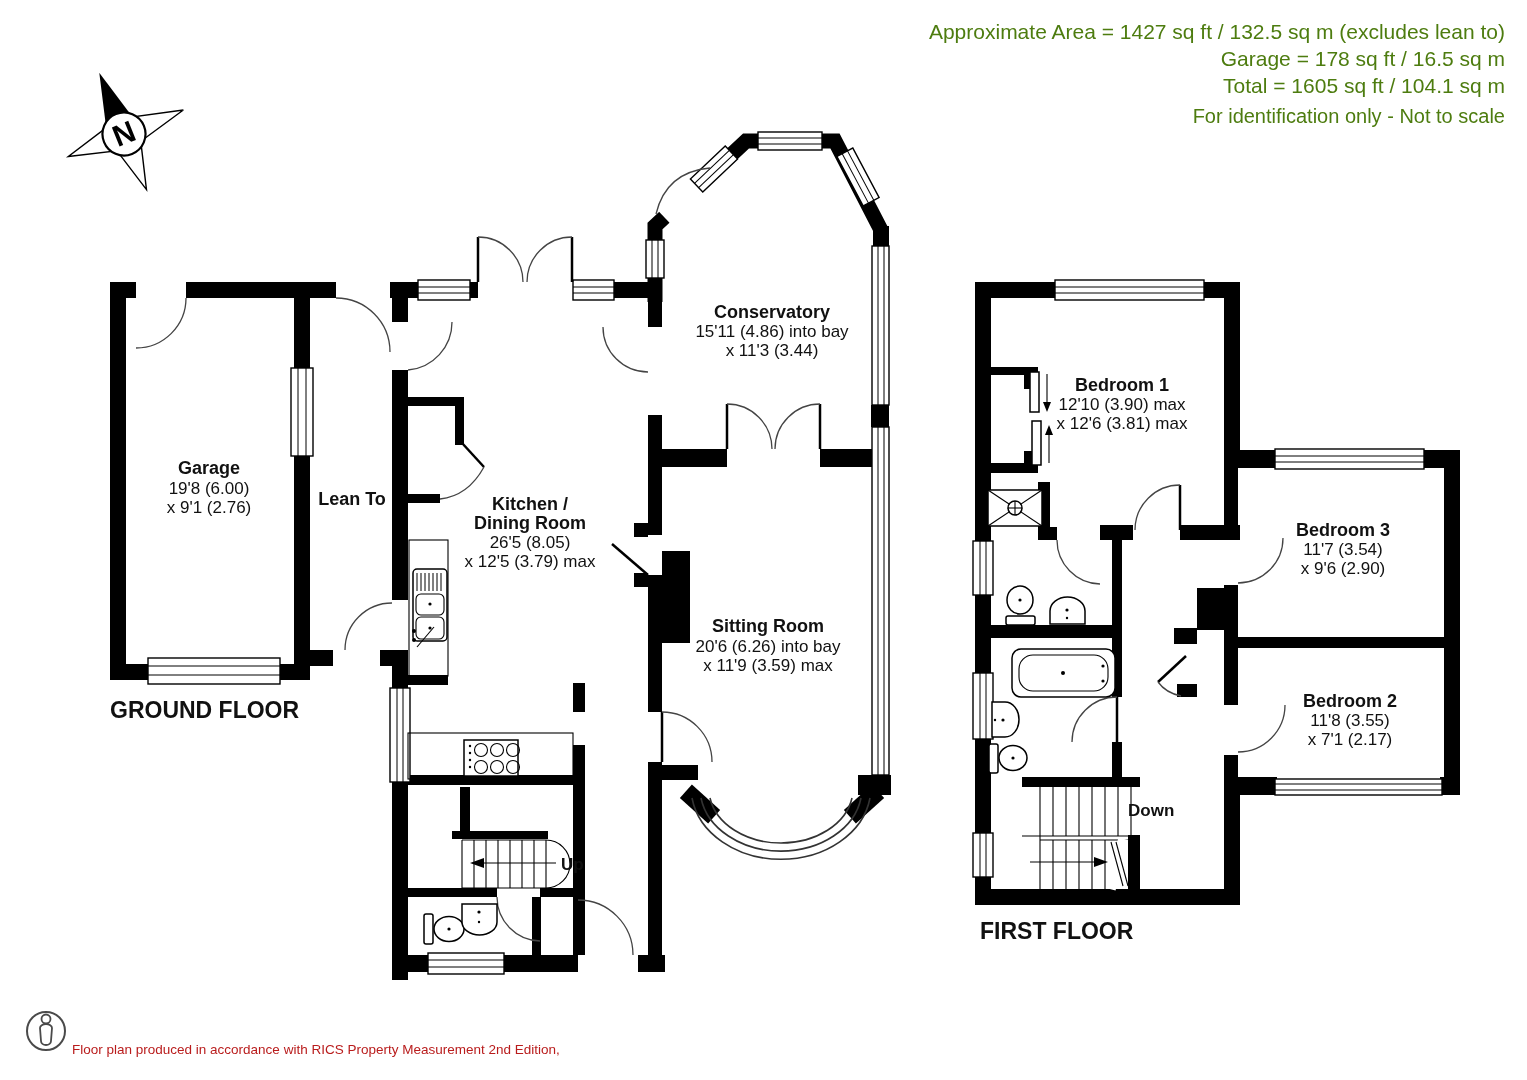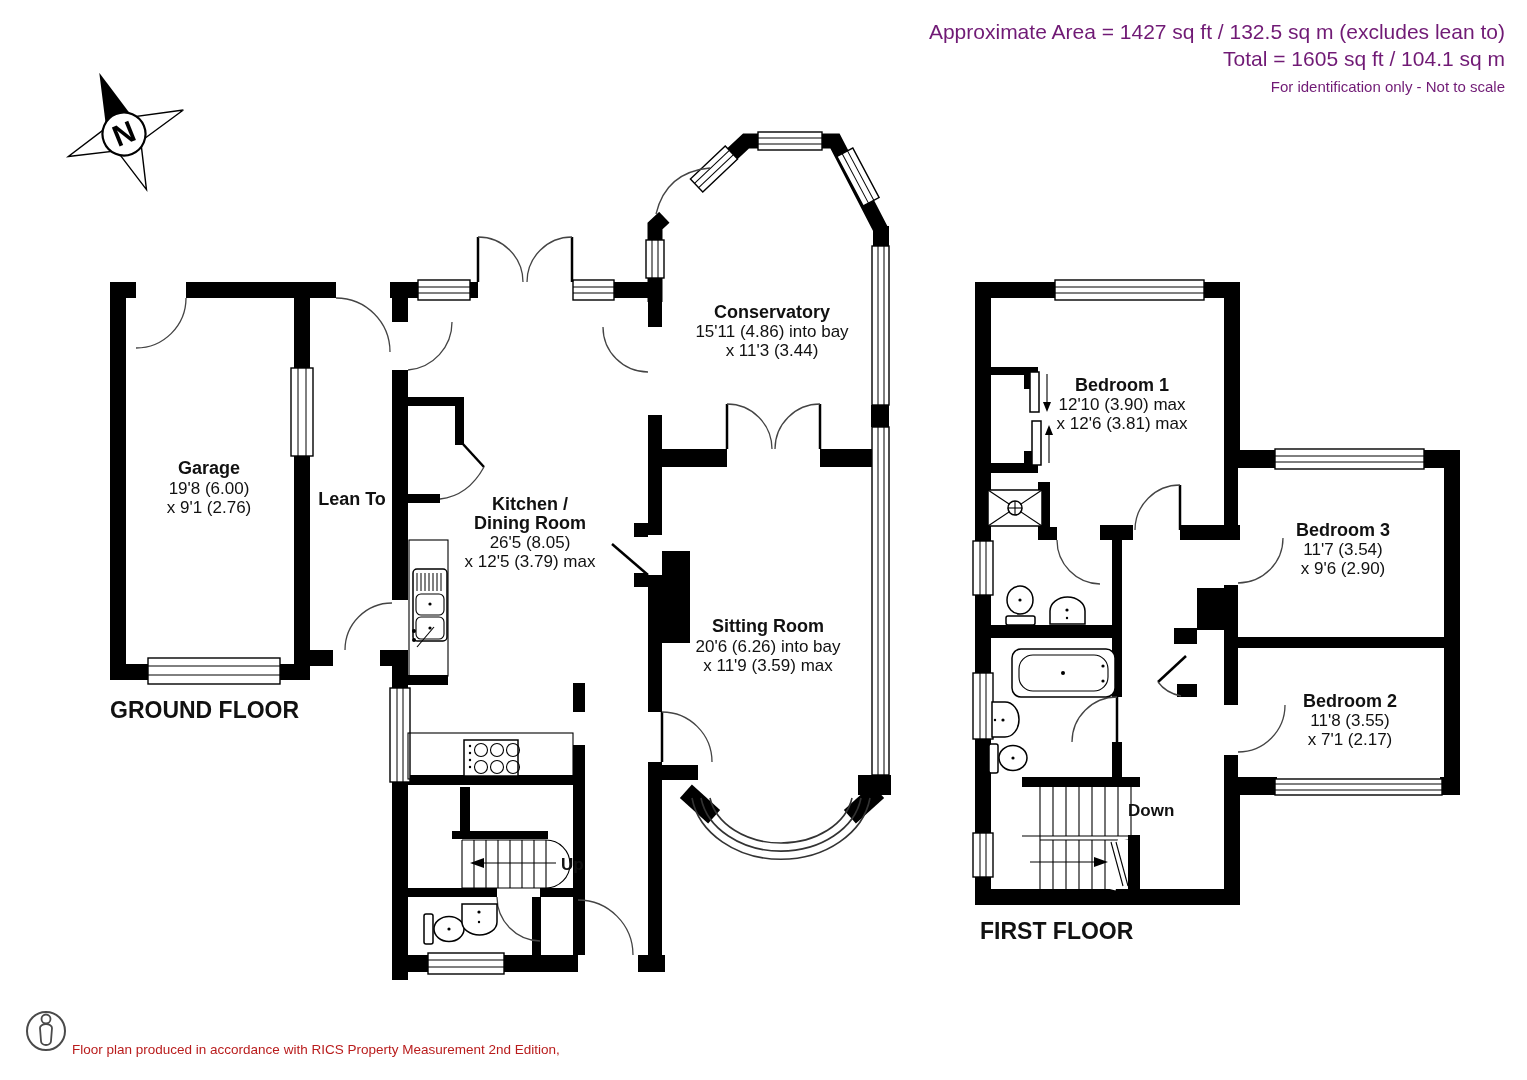--- a/index.html
+++ b/index.html
@@ -11,33 +11,34 @@
   .floor-title{font:bold 23px "Liberation Sans",sans-serif;fill:#111;}
   .stair-lbl{font:bold 17px "Liberation Sans",sans-serif;fill:#111;}
   .wall{fill:#000;}
   .arc{fill:none;stroke:#444;stroke-width:1.3;}
   .leaf{stroke:#000;stroke-width:2.5;}
   .fix{fill:#fff;stroke:#000;stroke-width:1.5;}
   .fixthin{fill:none;stroke:#000;stroke-width:1.1;}
   .win{fill:#fff;stroke:#000;stroke-width:1.4;}
   .winline{stroke:#000;stroke-width:1;}
   .tread{stroke:#000;stroke-width:1.1;}
-  #header-block{position:absolute;top:18px;right:22px;text-align:right;color:#701a75;}
+  #header-block{position:absolute;top:18px;right:22px;text-align:right;color:#4d7c0f;}
   #header-block .big{font-size:21px;line-height:27px;}
-  #header-block .small{font-size:15px;margin-top:6px;}
+  #header-block .small{font-size:20px;margin-top:6px;}
   #footer-block{position:absolute;left:26px;top:1003px;color:#b91c1c;}
   #footer-text{position:absolute;left:46px;top:2px;font-size:13.5px;line-height:18px;white-space:pre-wrap;width:700px;}
 </style>
 </head>
 <body>
 
 <div id="page">
 
   <div id="header-block">
     <div class="big">Approximate Area = 1427 sq ft / 132.5 sq m (excludes lean to)</div>
+    <div class="big">Garage = 178 sq ft / 16.5 sq m</div>
     <div class="big">Total = 1605 sq ft / 104.1 sq m</div>
     <div class="small">For identification only - Not to scale</div>
   </div>
 
   <svg id="plan-svg" width="1527" height="1080" viewBox="0 0 1527 1080">
 
     <g transform="translate(124,134) rotate(-22)">
       <polygon points="0,-66 13,-17 -13,-17" fill="#000"></polygon>
       <polygon points="64,0 17,12 17,-12" fill="#fff" stroke="#000" stroke-width="1.4"></polygon>
       <polygon points="0,60 12,16 -12,16" fill="#fff" stroke="#000" stroke-width="1.4"></polygon>

